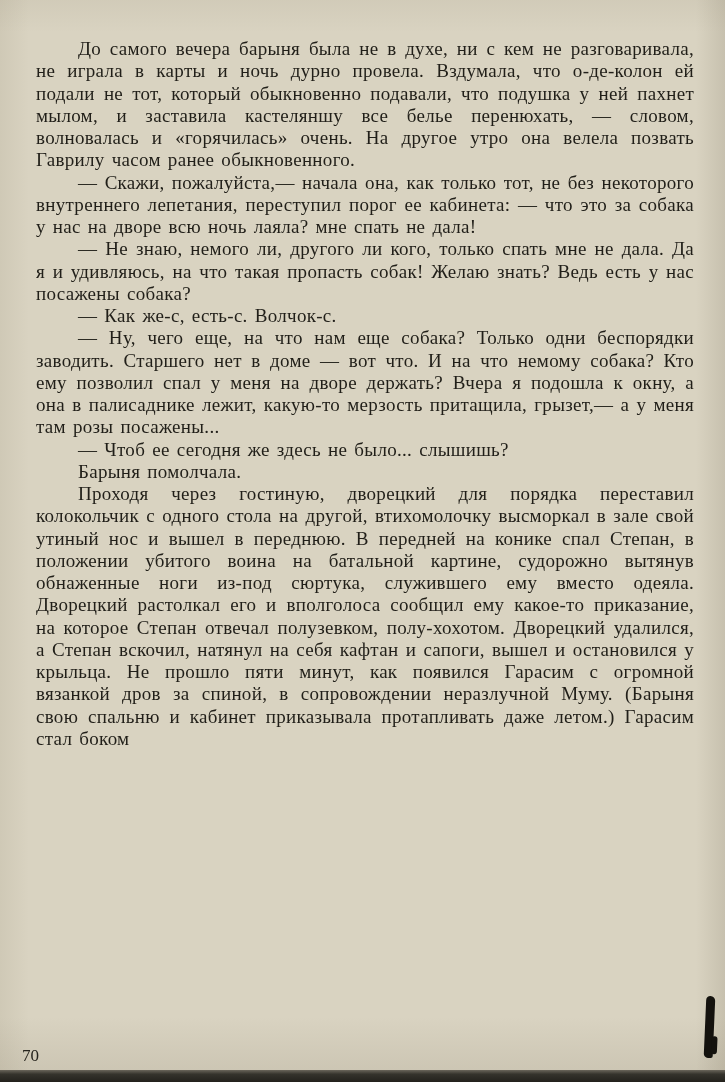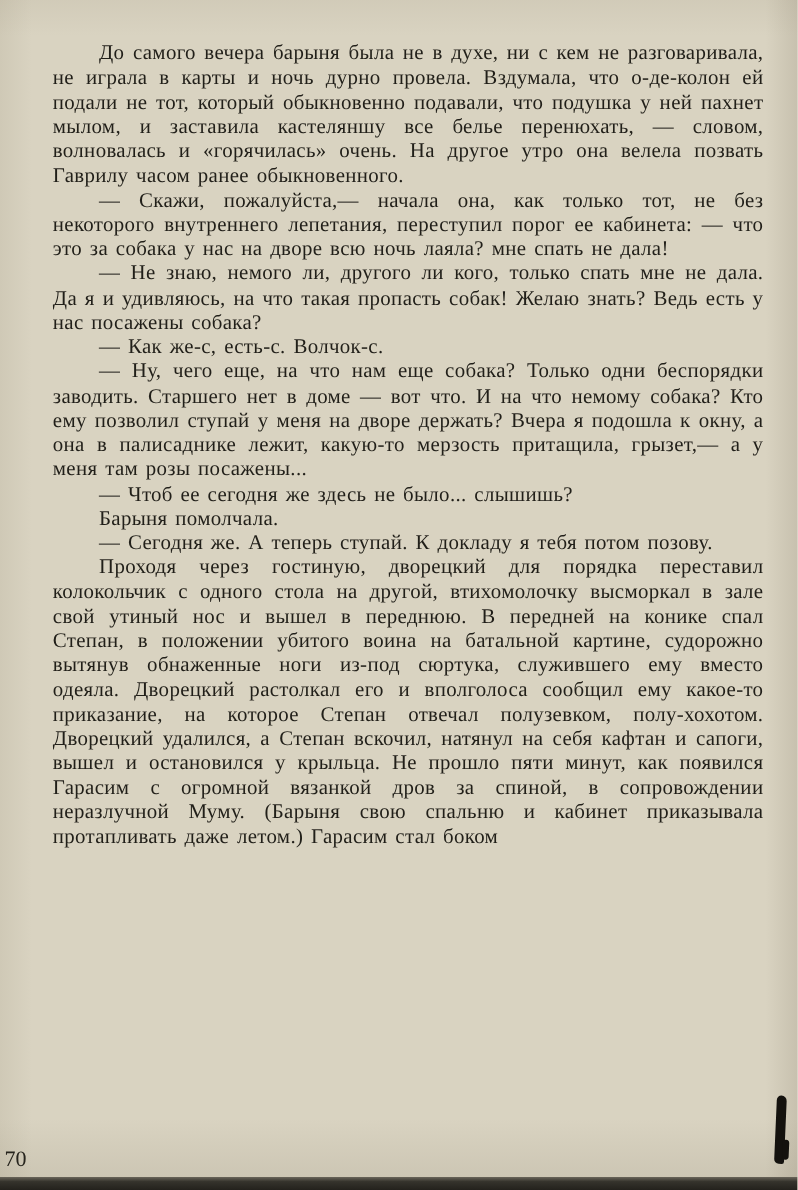--- a/index.html
+++ b/index.html
@@ -17,39 +17,39 @@
     width: 725px;
     height: 1082px;
     background: #d9d3c1;
     background-image:
       linear-gradient(90deg, rgba(120,110,85,0.10) 0%, rgba(0,0,0,0) 4%, rgba(0,0,0,0) 96%, rgba(90,80,60,0.14) 100%),
       linear-gradient(180deg, rgba(120,110,85,0.08) 0%, rgba(0,0,0,0) 3%, rgba(0,0,0,0) 94%, rgba(90,80,60,0.12) 100%);
     overflow: hidden;
   }
   .text-block {
     position: absolute;
-    left: 48px;
+    left: 36px;
     right: 31px;
     top: 38px;
     color: #211f19;
     font-size: 19px;
     line-height: 22.25px;
     text-align: justify;
     letter-spacing: 0.3px;
     word-spacing: 2px;
   }
   .para {
     margin: 0;
     text-indent: 42px;
   }
   .page-number {
     position: absolute;
-    left: 4px;
+    left: 22px;
     bottom: 16px;
-    font-size: 20px;
+    font-size: 17px;
     color: #26241d;
   }
   .ink-mark {
     position: absolute;
     right: 11px;
     top: 996px;
     width: 9px;
     height: 62px;
     background: #14120e;
     border-radius: 6px 7px 3px 6px;
@@ -76,24 +76,23 @@
 </style>
 </head>
 <body>
 
 <div class="page">
   <div class="text-block">
     <p class="para">До самого вечера барыня была не в духе, ни с кем не разговаривала, не играла в карты и ночь дурно провела. Вздумала, что о-де-колон ей подали не тот, который обыкновенно подавали, что подушка у ней пахнет мылом, и заставила кастеляншу все белье перенюхать, — словом, волновалась и «горячилась» очень. На другое утро она велела позвать Гаврилу часом ранее обыкновенного.</p>
     <p class="para">— Скажи, пожалуйста,— начала она, как только тот, не без некоторого внутреннего лепетания, переступил порог ее кабинета: — что это за собака у нас на дворе всю ночь лаяла? мне спать не дала!</p>
     <p class="para">— Не знаю, немого ли, другого ли кого, только спать мне не дала. Да я и удивляюсь, на что такая пропасть собак! Желаю знать? Ведь есть у нас посажены собака?</p>
     <p class="para">— Как же-с, есть-с. Волчок-с.</p>
-    <p class="para">— Ну, чего еще, на что нам еще собака? Только одни беспорядки заводить. Старшего нет в доме — вот что. И на что немому собака? Кто ему позволил ступай у меня на дворе держать? Вчера я подошла к окну, а она в палисаднике лежит, какую-то мерзость притащила, грызет,— а у меня там розы посажены...</p>
+    <p class="para">— Ну, чего еще, на что нам еще собака? Только одни беспорядки заводить. Старшего нет в доме — вот что. И на что немому собака? Кто ему позволил спал у меня на дворе держать? Вчера я подошла к окну, а она в палисаднике лежит, какую-то мерзость притащила, грызет,— а у меня там розы посажены...</p>
     <p class="para">— Чтоб ее сегодня же здесь не было... слышишь?</p>
     <p class="para">Барыня помолчала.</p>
-    <p class="para">— Сегодня же. А теперь ступай. К докладу я тебя потом позову.</p>
     <p class="para">Проходя через гостиную, дворецкий для порядка переставил колокольчик с одного стола на другой, втихомолочку высморкал в зале свой утиный нос и вышел в переднюю. В передней на конике спал Степан, в положении убитого воина на батальной картине, судорожно вытянув обнаженные ноги из-под сюртука, служившего ему вместо одеяла. Дворецкий растолкал его и вполголоса сообщил ему какое-то приказание, на которое Степан отвечал полузевком, полу-хохотом. Дворецкий удалился, а Степан вскочил, натянул на себя кафтан и сапоги, вышел и остановился у крыльца. Не прошло пяти минут, как появился Гарасим с огромной вязанкой дров за спиной, в сопровождении неразлучной Муму. (Барыня свою спальню и кабинет приказывала протапливать даже летом.) Гарасим стал боком</p>
   </div>
 
   <div class="page-number">70</div>
 
   <div class="ink-mark"></div>
   <div class="scan-edge-bottom"></div>
 </div>
 
 </body></html>

